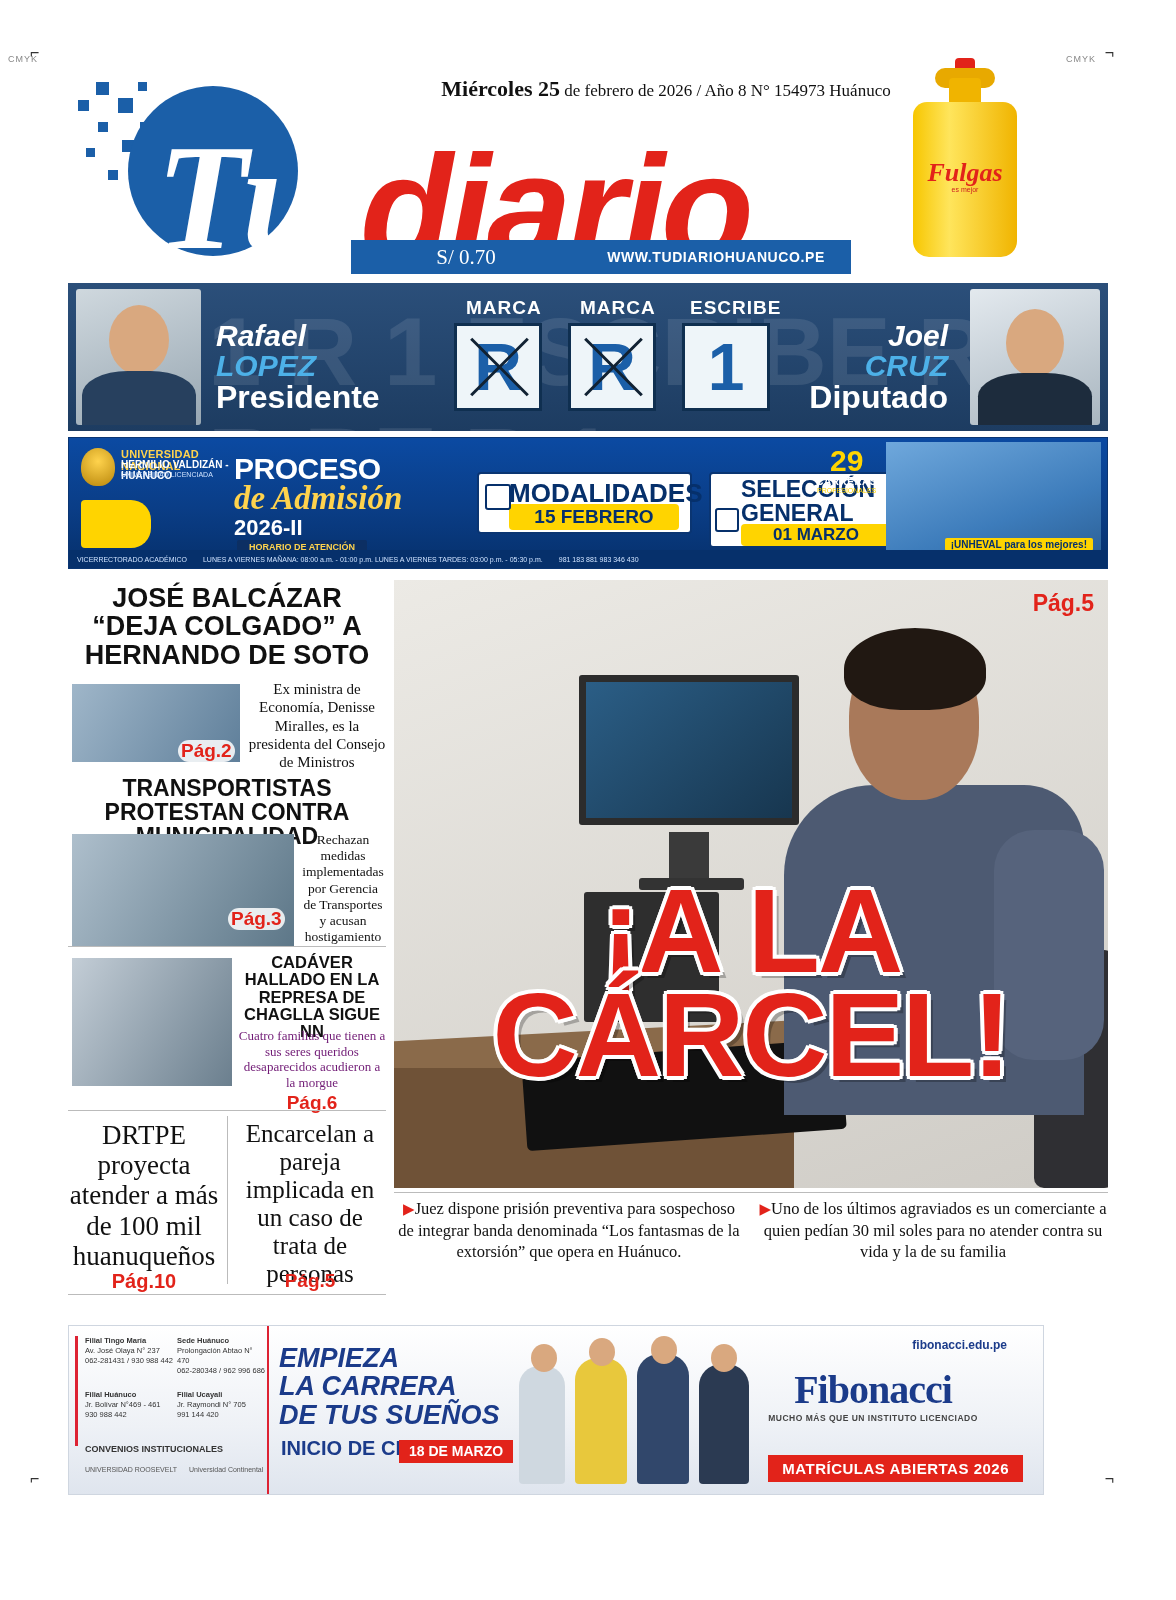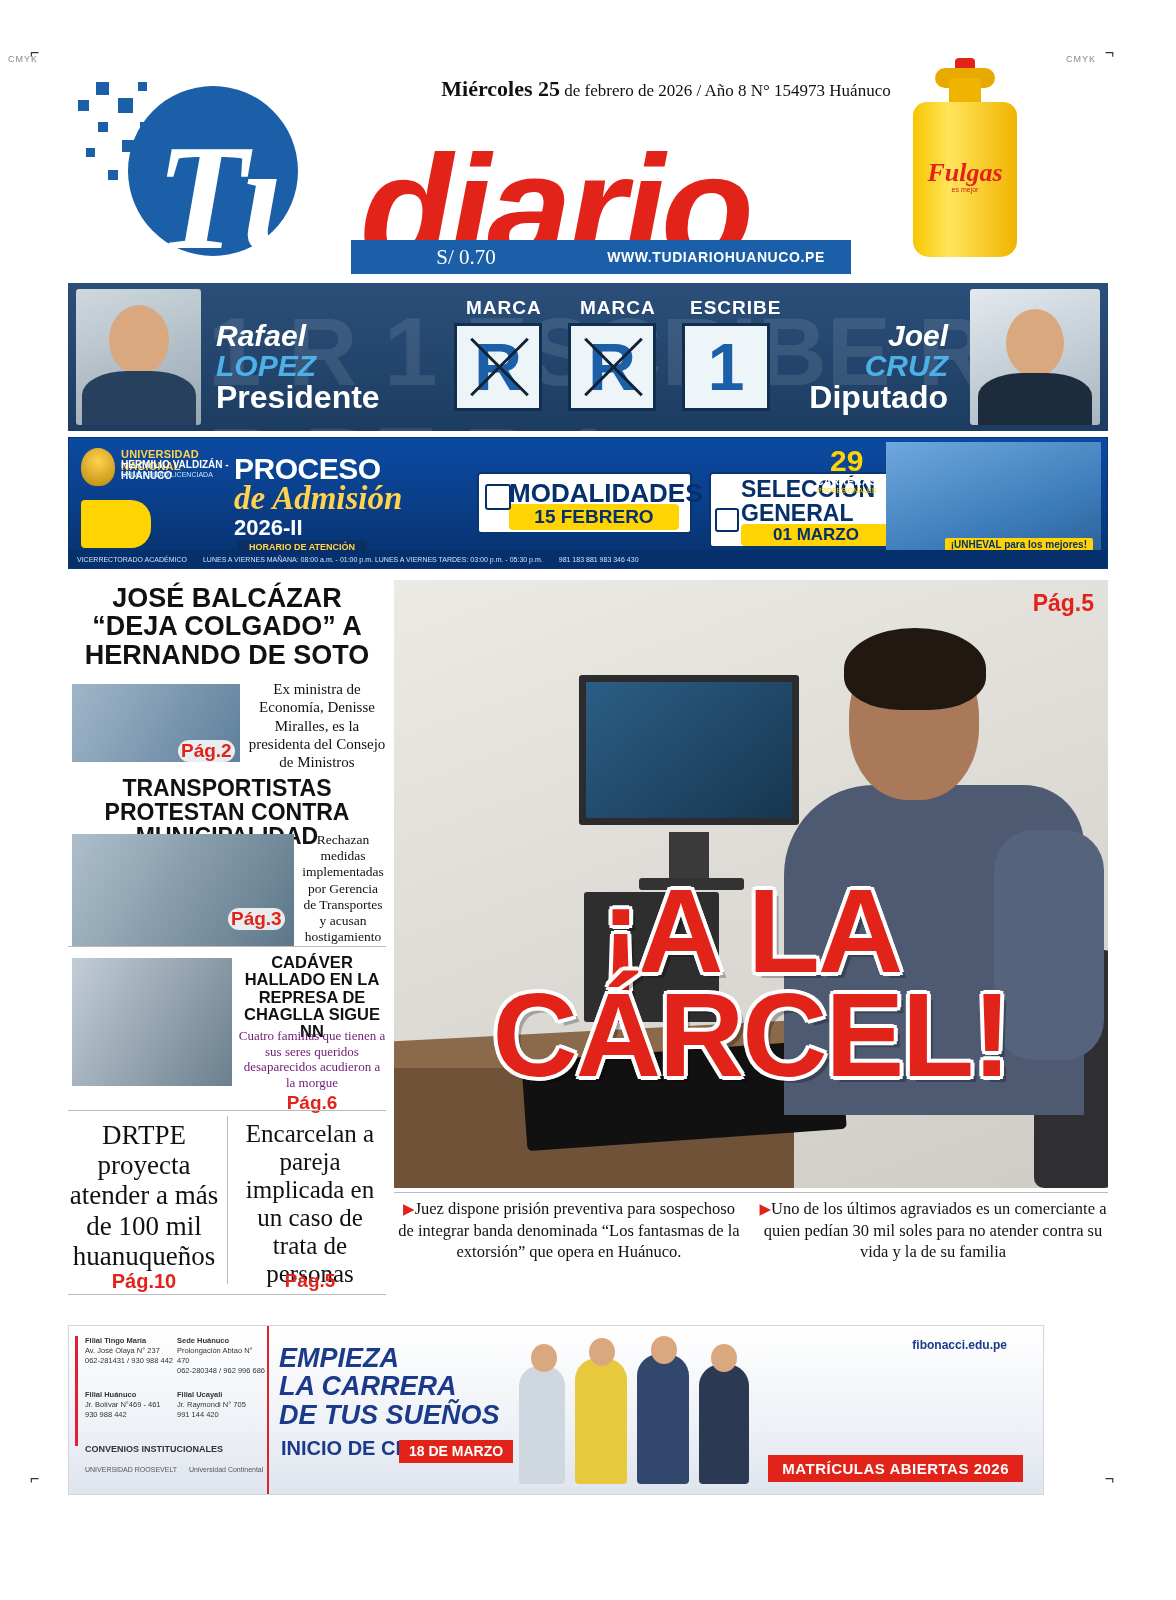--- a/index.html
+++ b/index.html
@@ -503,16 +503,20 @@
       <div style="position:absolute;left:66px;top:22px;width:52px;height:126px;background:#e8c83c;border-radius:22px 22px 4px 4px;"></div>
       <div style="position:absolute;left:128px;top:18px;width:52px;height:130px;background:#31476b;border-radius:22px 22px 4px 4px;"></div>
       <div style="position:absolute;left:190px;top:28px;width:50px;height:120px;background:#2b3a52;border-radius:22px 22px 4px 4px;"></div>
       <div style="position:absolute;left:22px;top:8px;width:26px;height:28px;background:#d9a87f;border-radius:50%;"></div>
       <div style="position:absolute;left:80px;top:2px;width:26px;height:28px;background:#d9a87f;border-radius:50%;"></div>
       <div style="position:absolute;left:142px;top:0px;width:26px;height:28px;background:#d9a87f;border-radius:50%;"></div>
       <div style="position:absolute;left:202px;top:8px;width:26px;height:28px;background:#d9a87f;border-radius:50%;"></div>
     </div>
 
     <div class="ba-web">fibonacci.edu.pe</div>
+    <div class="ba-brand">
+      <div class="fib">Fibonacci</div>
+      <div class="fibsub">MUCHO MÁS QUE UN INSTITUTO LICENCIADO</div>
+    </div>
     <div class="ba-matric">MATRÍCULAS ABIERTAS 2026</div>
   </div>
 
 </div>
 
 </body></html>

